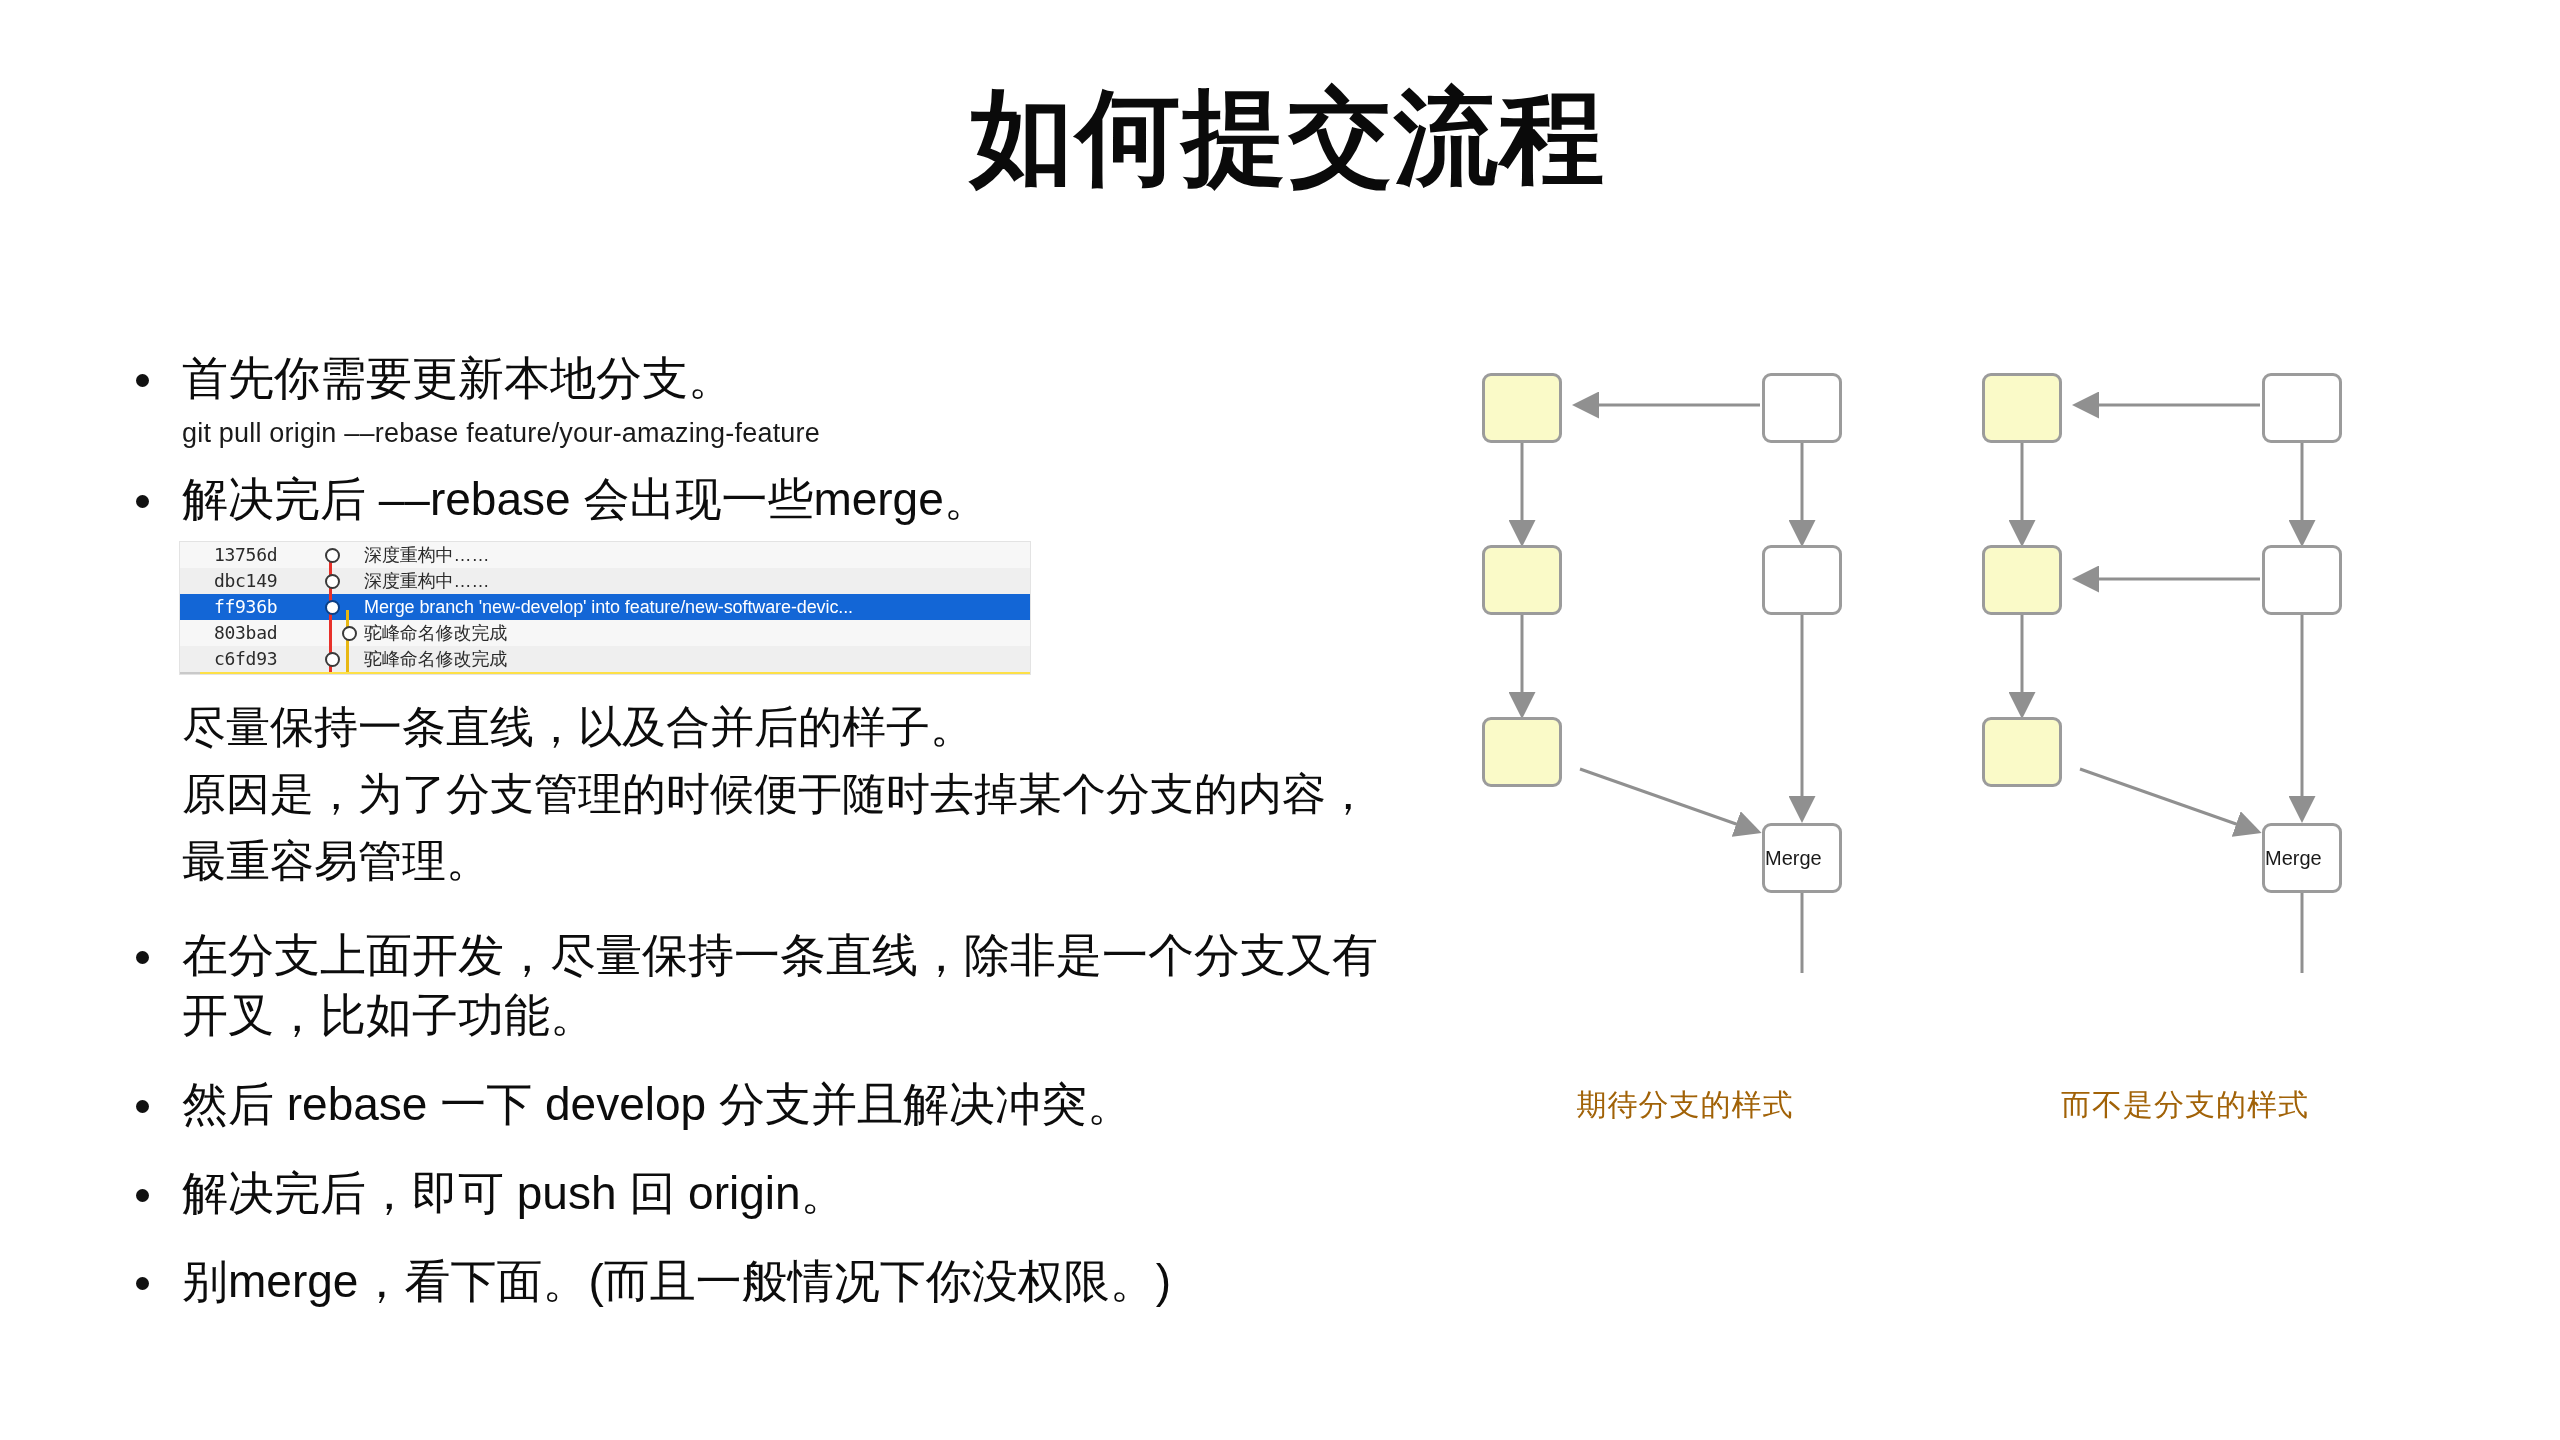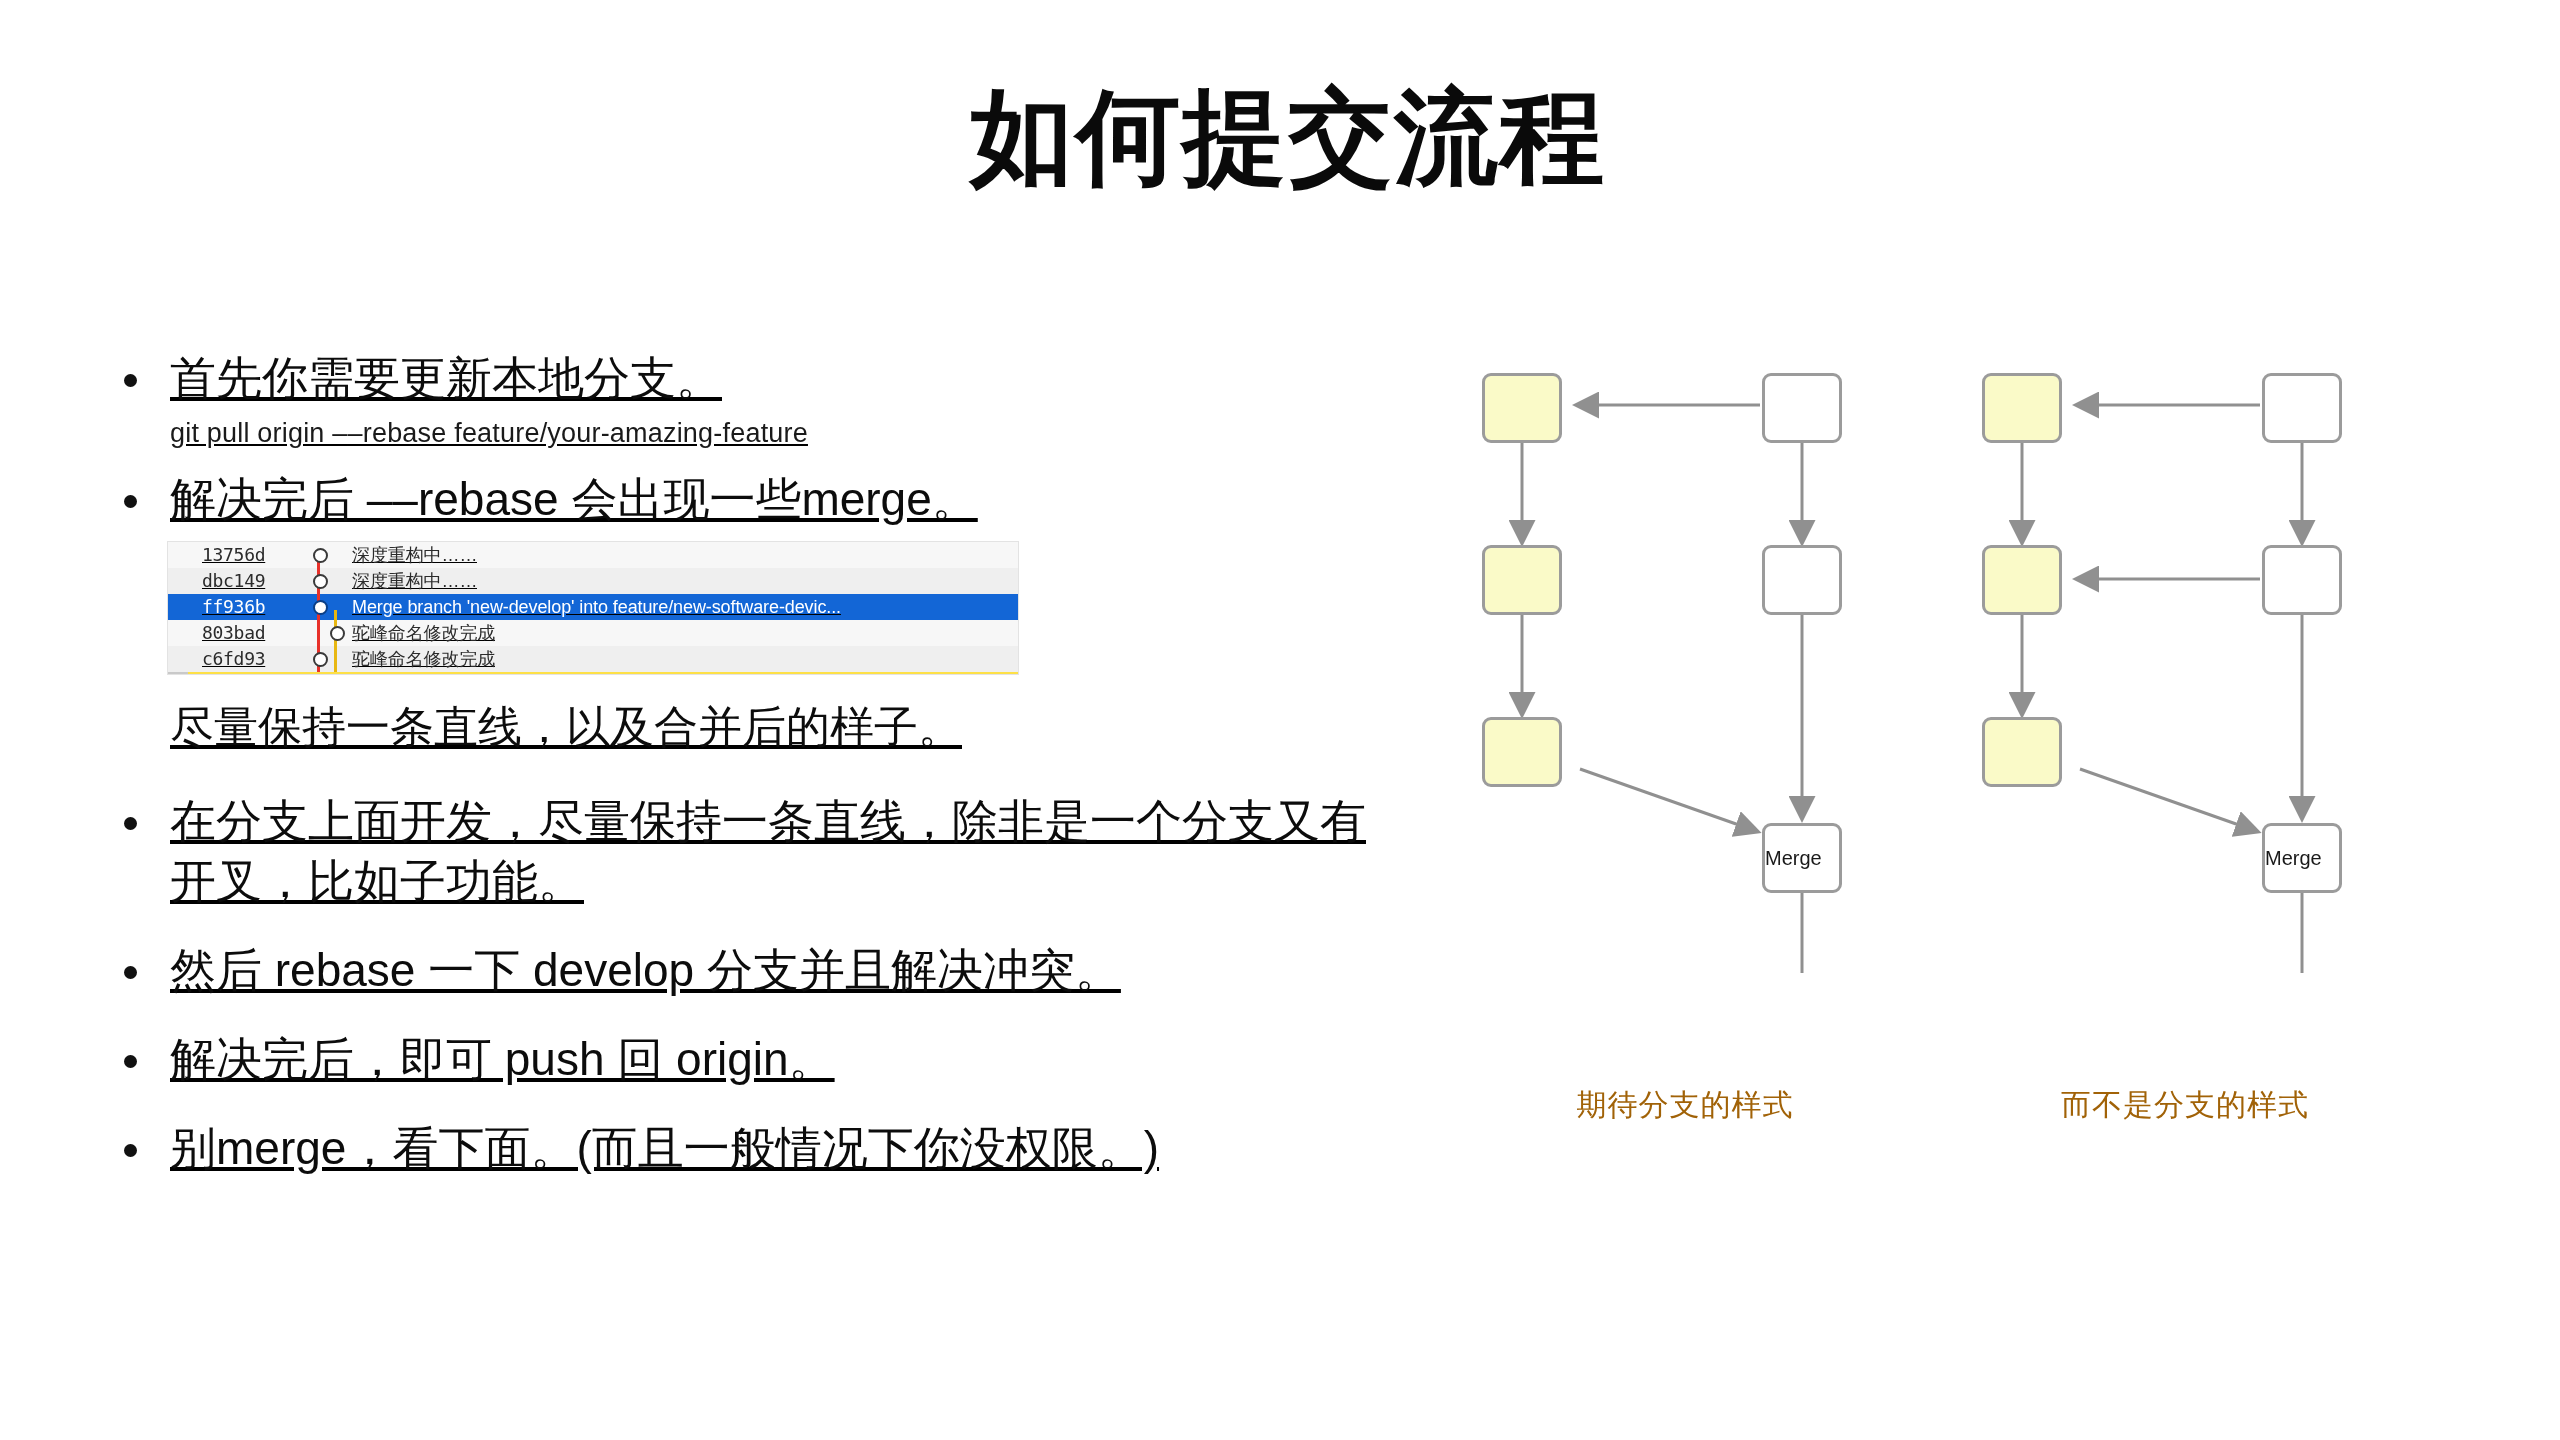--- a/index.html
+++ b/index.html
@@ -30,24 +30,23 @@
     font-size: 104px;
     font-weight: 700;
     letter-spacing: 2px;
     line-height: 1.15;
     color: #0a0a0a;
   }
 
   
   .content-col {
     position: absolute;
-    left: 116px;
+    left: 128px;
     top: 348px;
     width: 1260px;
-    text-decoration: underline;
   }
 
   .bullet {
     position: relative;
     padding-left: 54px;
     margin-bottom: 14px;
     font-size: 46px;
     line-height: 1.32;
     color: #0c0c0c;
   }
@@ -271,20 +270,21 @@
           <span class="vline red" style="top:0px;height:26px;"></span>
           <span class="vline yellow" style="top:0px;height:26px;"></span>
           <span class="dot c1"></span>
         </span>
         <span class="msg">驼峰命名修改完成</span>
       </div>
     </div>
 
     <div class="para-block">
       <div class="pline">尽量保持一条直线，以及合并后的样子。</div>
+      <div class="pline">原因是，为了分支管理的时候便于随时去掉某个分支的内容，最重容易管理。</div>
     </div>
 
     <div class="bullet">在分支上面开发，尽量保持一条直线，除非是一个分支又有开叉，比如子功能。</div>
 
     <div class="gap-sm"></div>
 
     <div class="bullet">然后 rebase 一下 develop 分支并且解决冲突。</div>
 
     <div class="gap-sm"></div>
 

